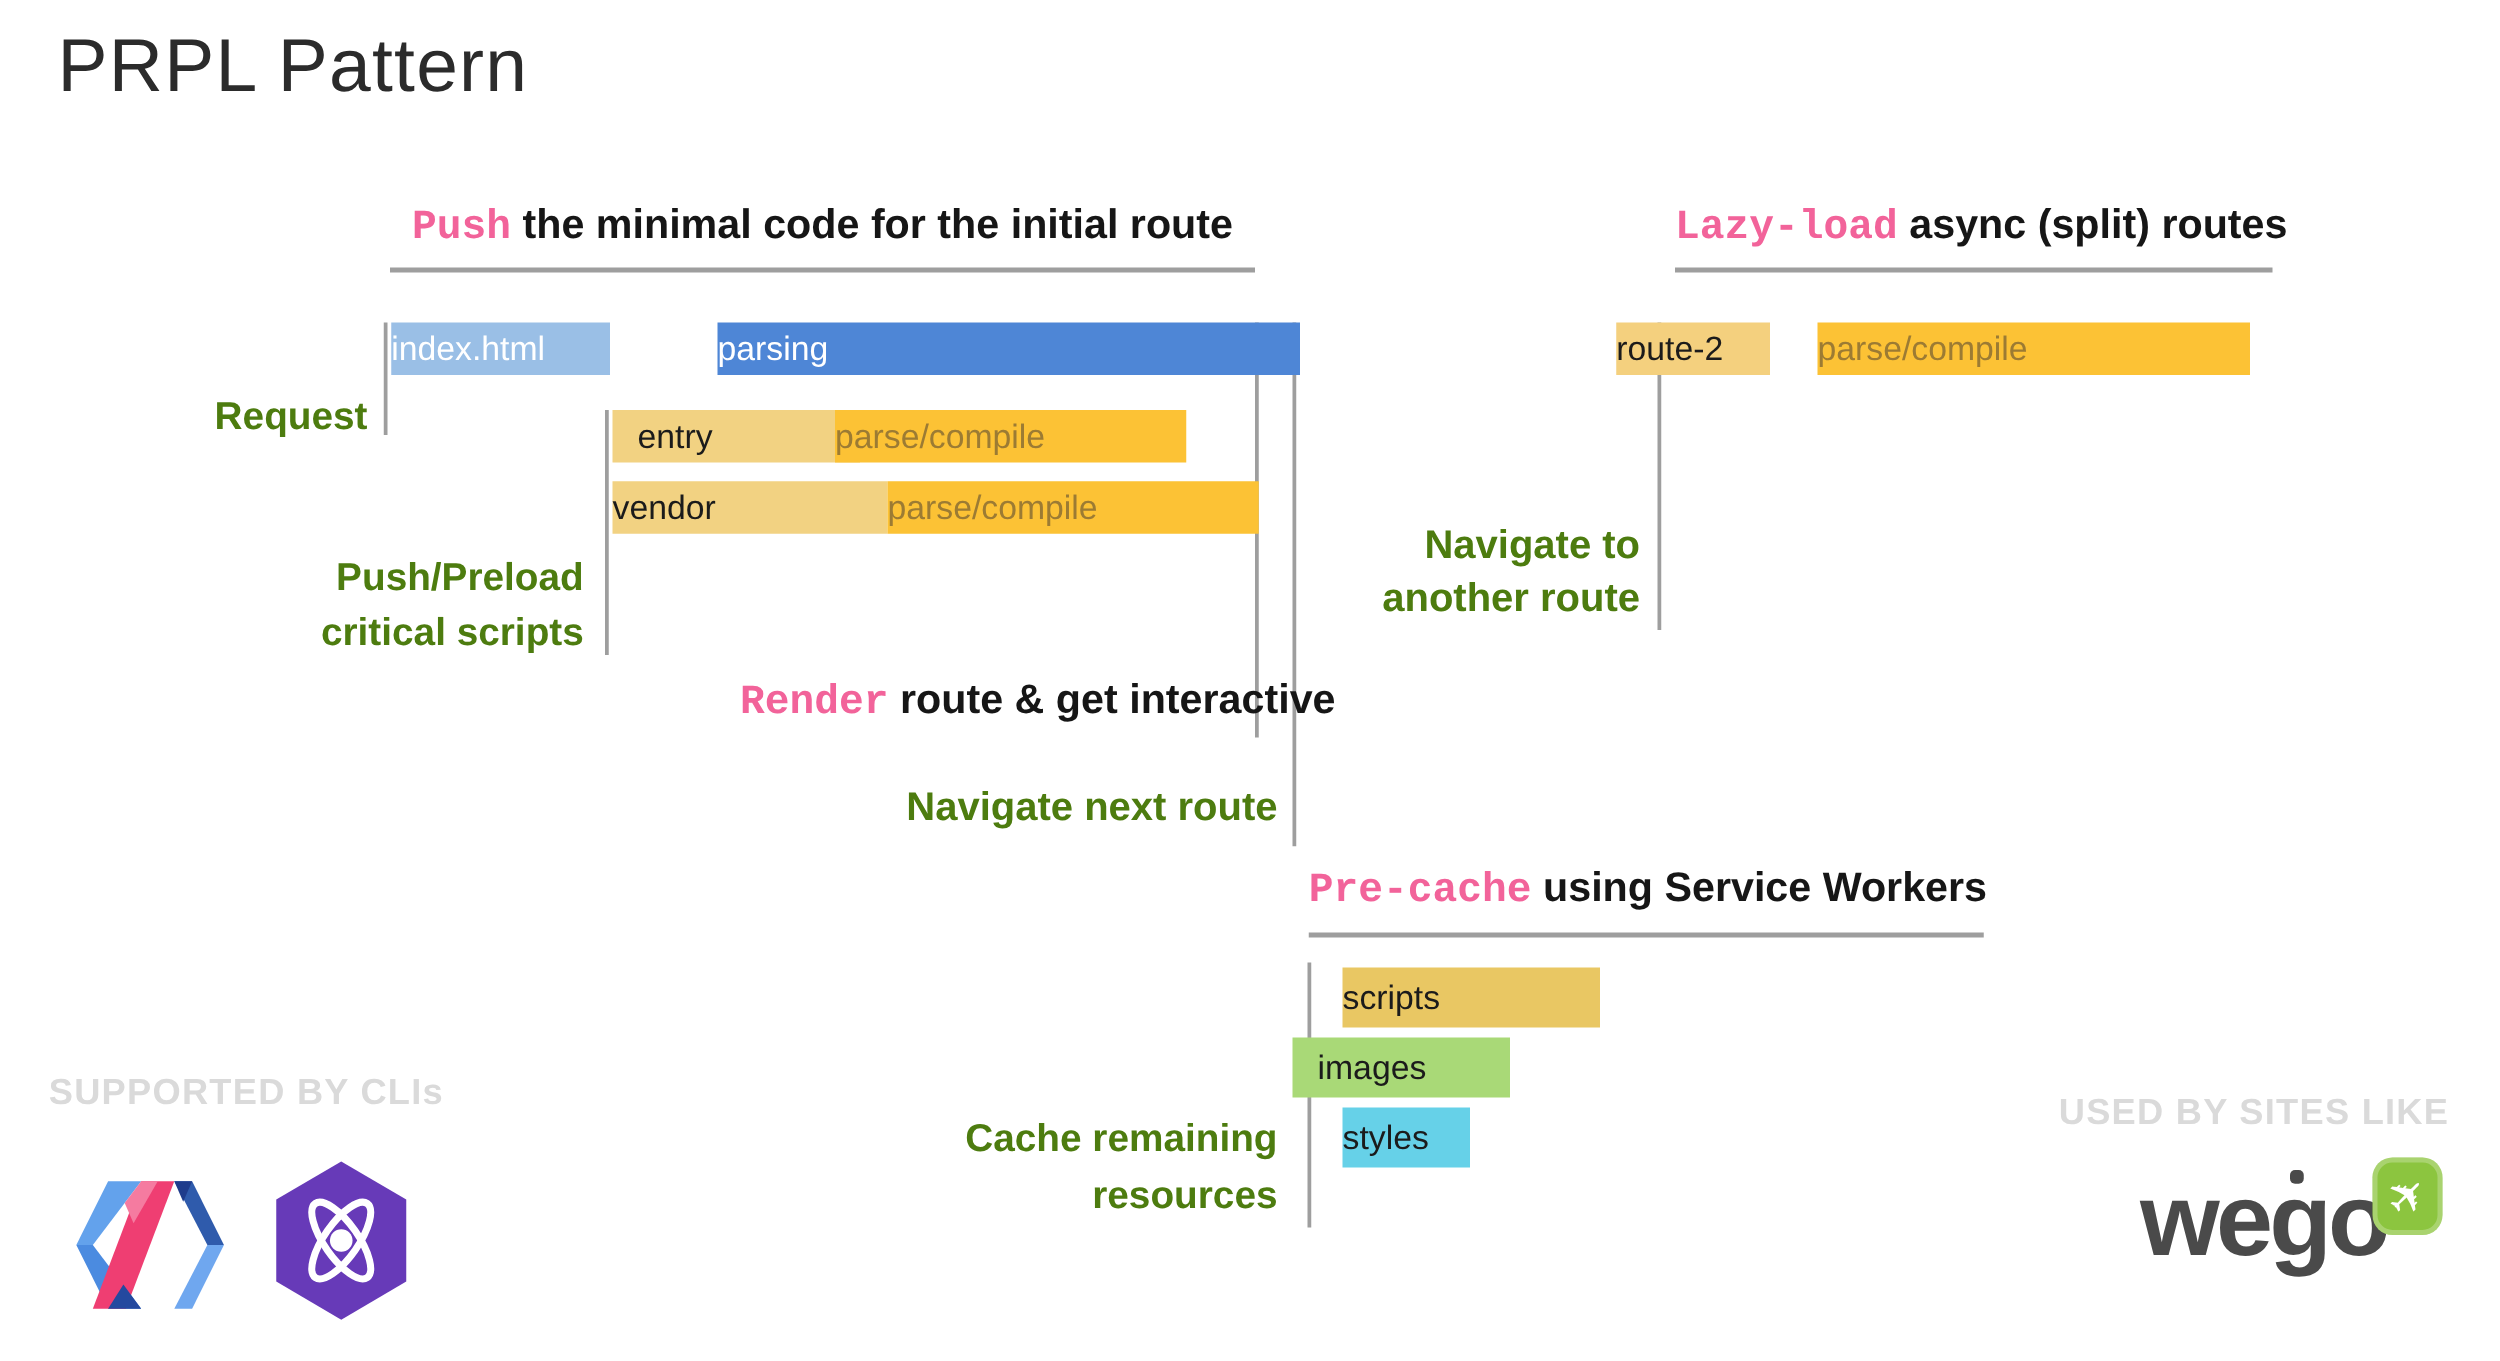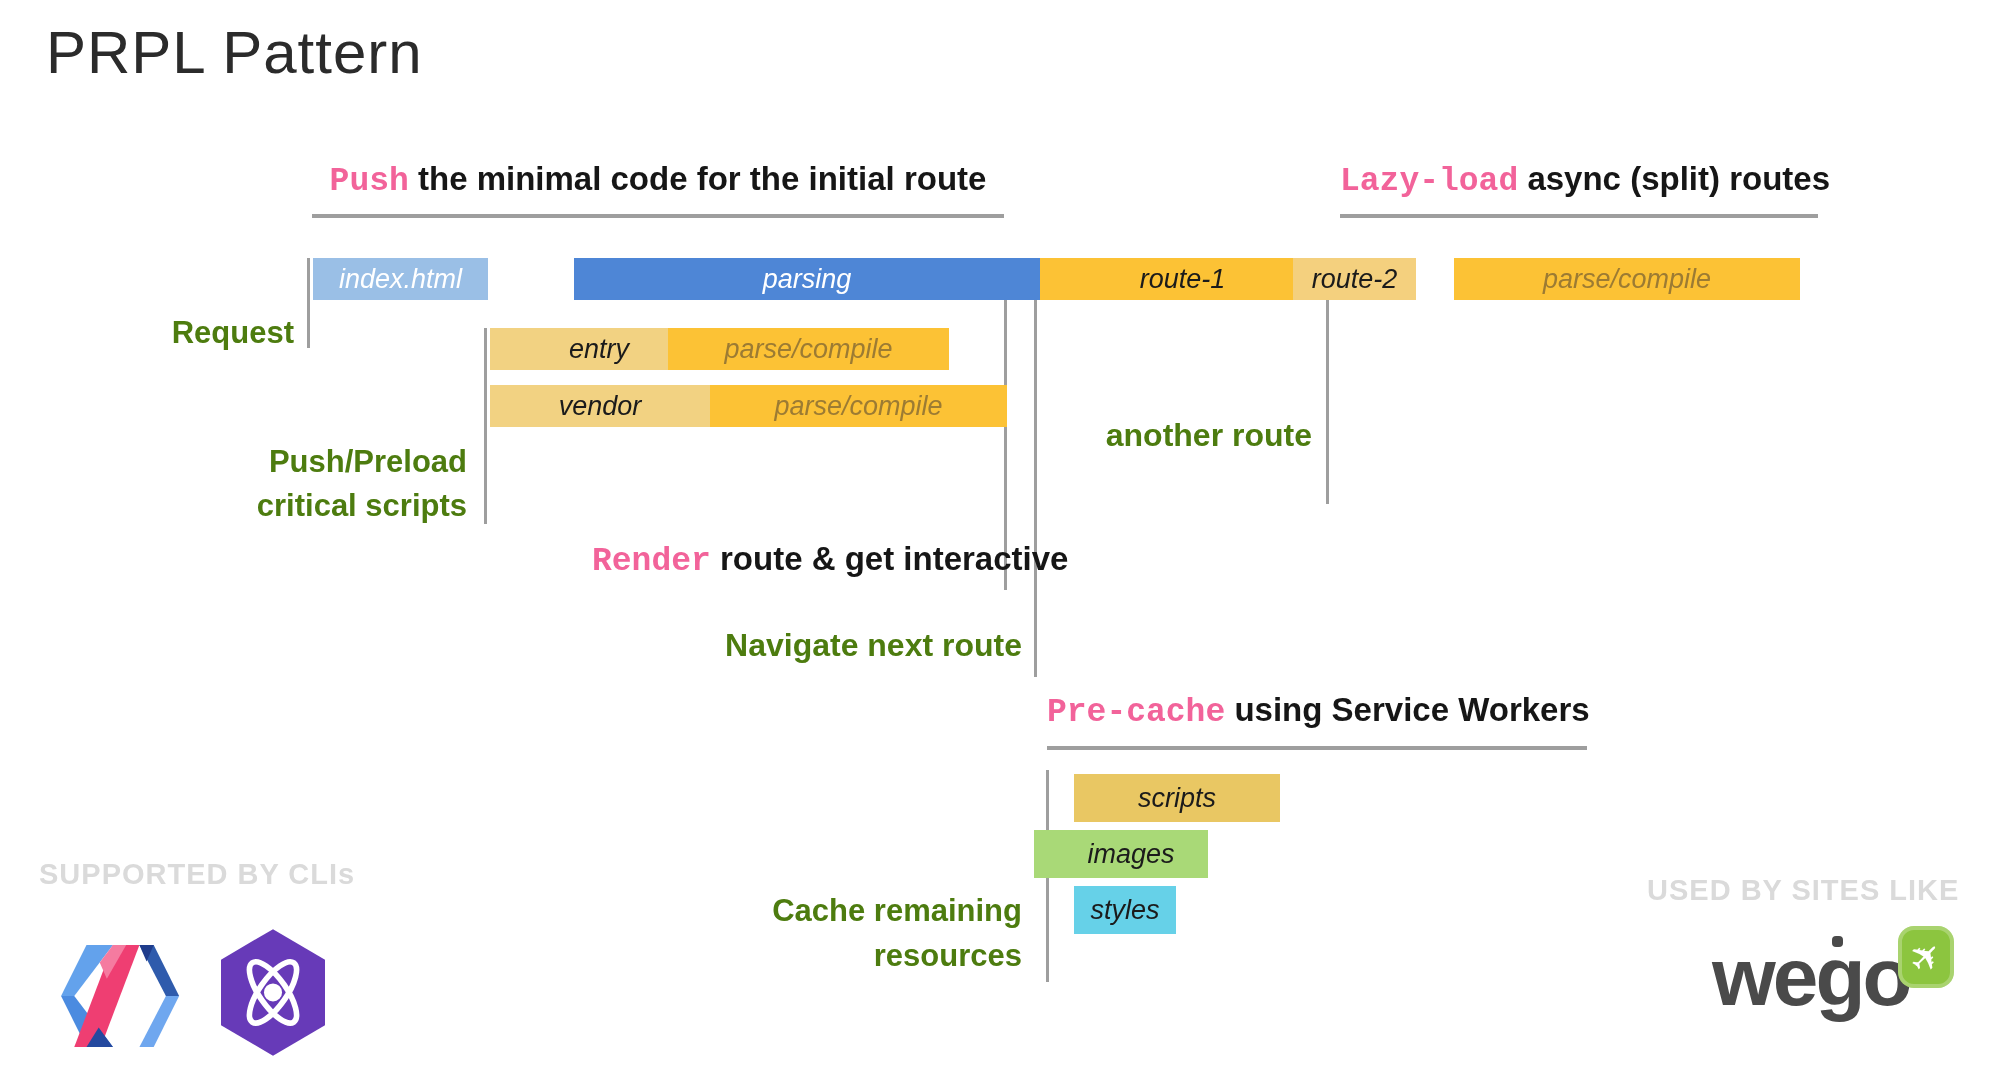--- a/index.html
+++ b/index.html
@@ -10,22 +10,22 @@
   }
   .title{
     position:absolute;left:46px;top:18px;font-size:60px;font-weight:200;
     color:#2b2b2b;letter-spacing:1px;
   }
   .hdr{position:absolute;font-size:33px;font-weight:bold;color:#161616;white-space:nowrap;}
   .hdr .pink{color:var(--pink,#f2639a);font-family:Liberation Mono, monospace;}
   .rule{position:absolute;height:4px;background:var(--line_gray,#9e9e9e);}
   .vline{position:absolute;width:3px;background:var(--line_gray,#9e9e9e);}
   .bar{
-    position:absolute;height:42px;display:flex;align-items:center;justify-content:center;
-    font-size:27px;white-space:nowrap;font-style:italic;
+    position:absolute;height:42px;display:flex;align-items:center;justify-content:flex-start;
+    font-size:27px;white-space:nowrap;
   }
   .bar.h44{height:48px;margin-left:24px;}
   .wtxt{color:#ffffff;}
   .goldtxt{color:var(--gold_text,#9c7b33);}
   .lbl{position:absolute;font-weight:bold;font-size:31px;text-align:right;color:#4d7c0f;white-space:nowrap;}
   .lbl .line{display:block;}
   .caption{
     position:absolute;font-weight:bold;font-size:29px;letter-spacing:1px;
     color:var(--caption_gray,#dadada);white-space:nowrap;
   }
@@ -69,23 +69,20 @@
   <div class="vline" style="left:1034px;top:258px;height:419px;"></div>
   <div class="vline" style="left:1326px;top:258px;height:246px;"></div>
   <div class="vline" style="left:1046px;top:770px;height:212px;"></div>
 
   <div class="bar wtxt" style="left:313px;top:258px;width:175px;background:var(--bar_blue_light);">
     <span>index.html</span>
   </div>
   <div class="bar wtxt" style="left:574px;top:258px;width:466px;background:var(--bar_blue);">
     <span>parsing</span>
   </div>
-  <div class="bar" style="left:1040px;top:258px;width:285px;background:var(--bar_gold);">
-    <span>route-1</span>
-  </div>
   <div class="bar" style="left:1293px;top:258px;width:123px;background:var(--bar_tan_route2);">
     <span>route-2</span>
   </div>
   <div class="bar goldtxt" style="left:1454px;top:258px;width:346px;background:var(--bar_gold);">
     <span>parse/compile</span>
   </div>
 
   <div class="bar" style="left:490px;top:328px;width:178px;background:var(--bar_tan);padding-left:20px;">
     <span>entry</span>
   </div>
@@ -107,20 +104,21 @@
     <span class="line">critical scripts</span>
   </div>
 
   <div class="hdr" style="left:592px;width:400px;top:540px;text-align:right;">
     <span class="pink">Render</span><span> route &amp; get interactive</span>
   </div>
 
   <div class="lbl" style="left:722px;width:300px;top:627px;font-size:32px;">Navigate next route</div>
 
   <div class="lbl" style="left:1062px;width:250px;top:414px;line-height:43px;font-size:32px;">
+    <span class="line">Navigate to</span>
     <span class="line">another route</span>
   </div>
 
   <div class="hdr" style="left:1047px;width:540px;top:691px;text-align:center;">
     <span class="pink">Pre-cache</span><span> using Service Workers</span>
   </div>
   <div class="rule" style="left:1047px;width:540px;top:746px;"></div>
 
   <div class="bar h44" style="left:1050px;top:774px;width:206px;background:var(--bar_scripts);">
     <span>scripts</span>

